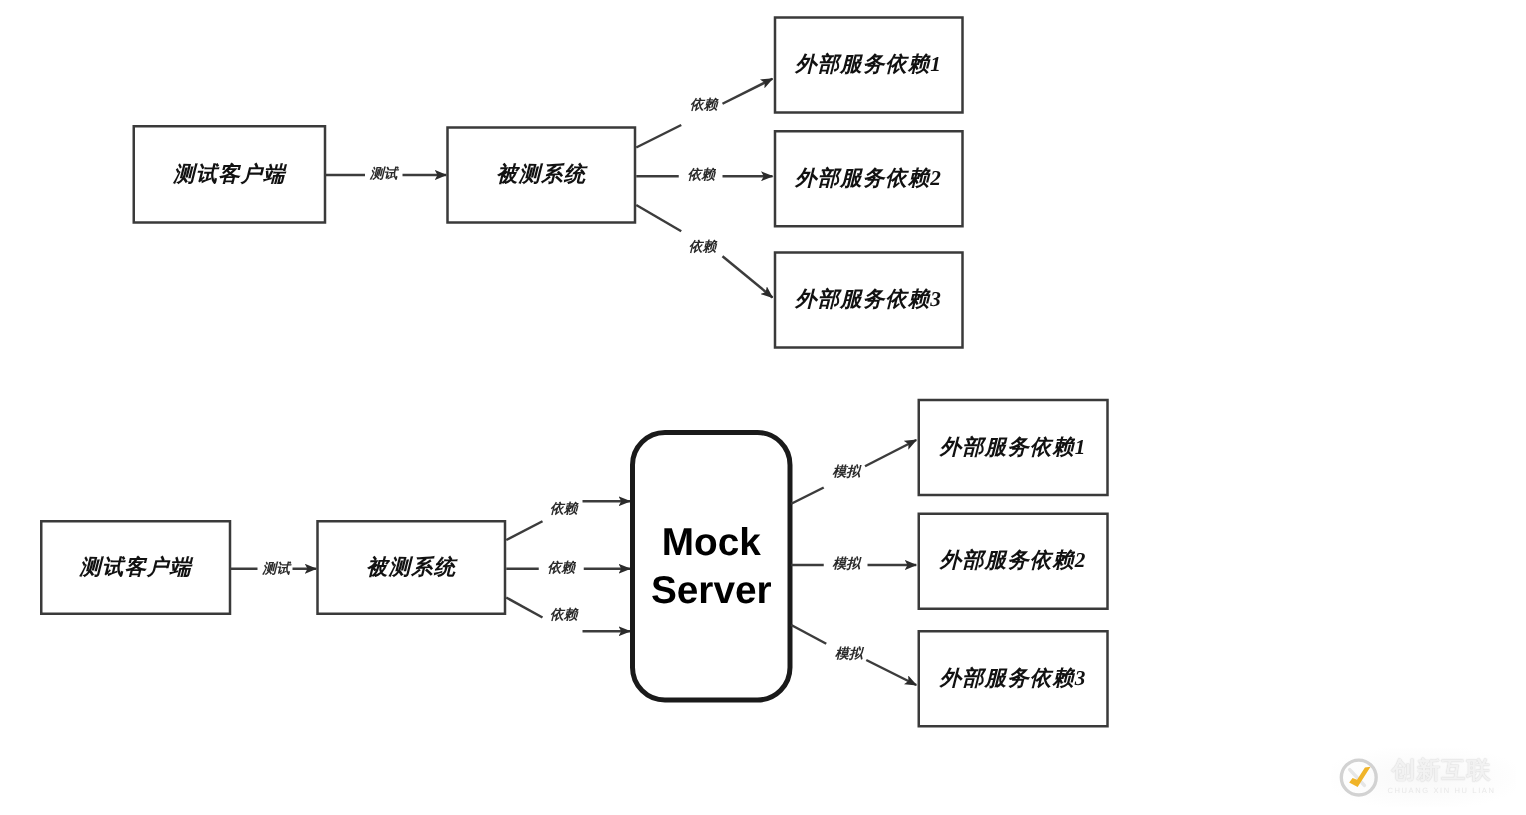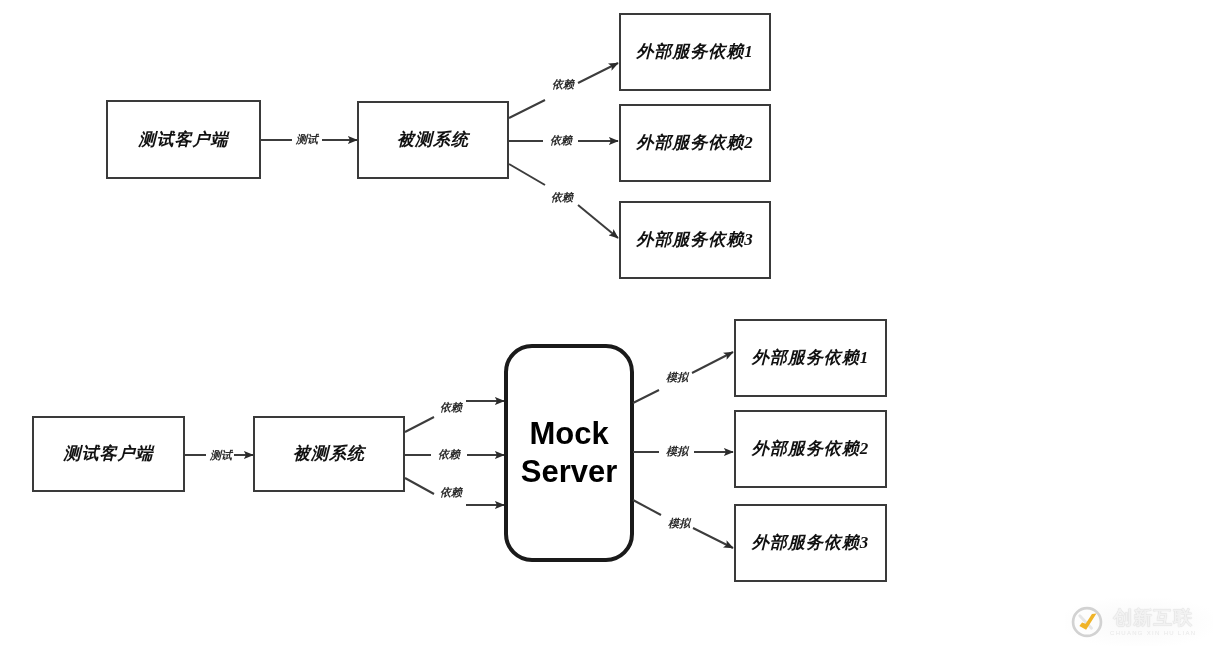--- a/index.html
+++ b/index.html
@@ -86,21 +86,21 @@
     flex: 0 0 36px;
     position: relative;
   }
   #wm-text {
     display: flex;
     flex-direction: column;
     justify-content: center;
     line-height: 1;
   }
   #wm-title {
-    font-family: Liberation Serif, serif;
+    font-family: Liberation Mono, monospace;
     font-size: 19px;
     font-weight: bold;
     color: #f2f2f2;
     text-shadow: 0 0 1px rgba(190,190,190,0.9);
     letter-spacing: 1px;
     text-align: center;
   }
   #wm-sub {
     font-family: "Liberation Sans", "DejaVu Sans", sans-serif;
     font-size: 6px;

